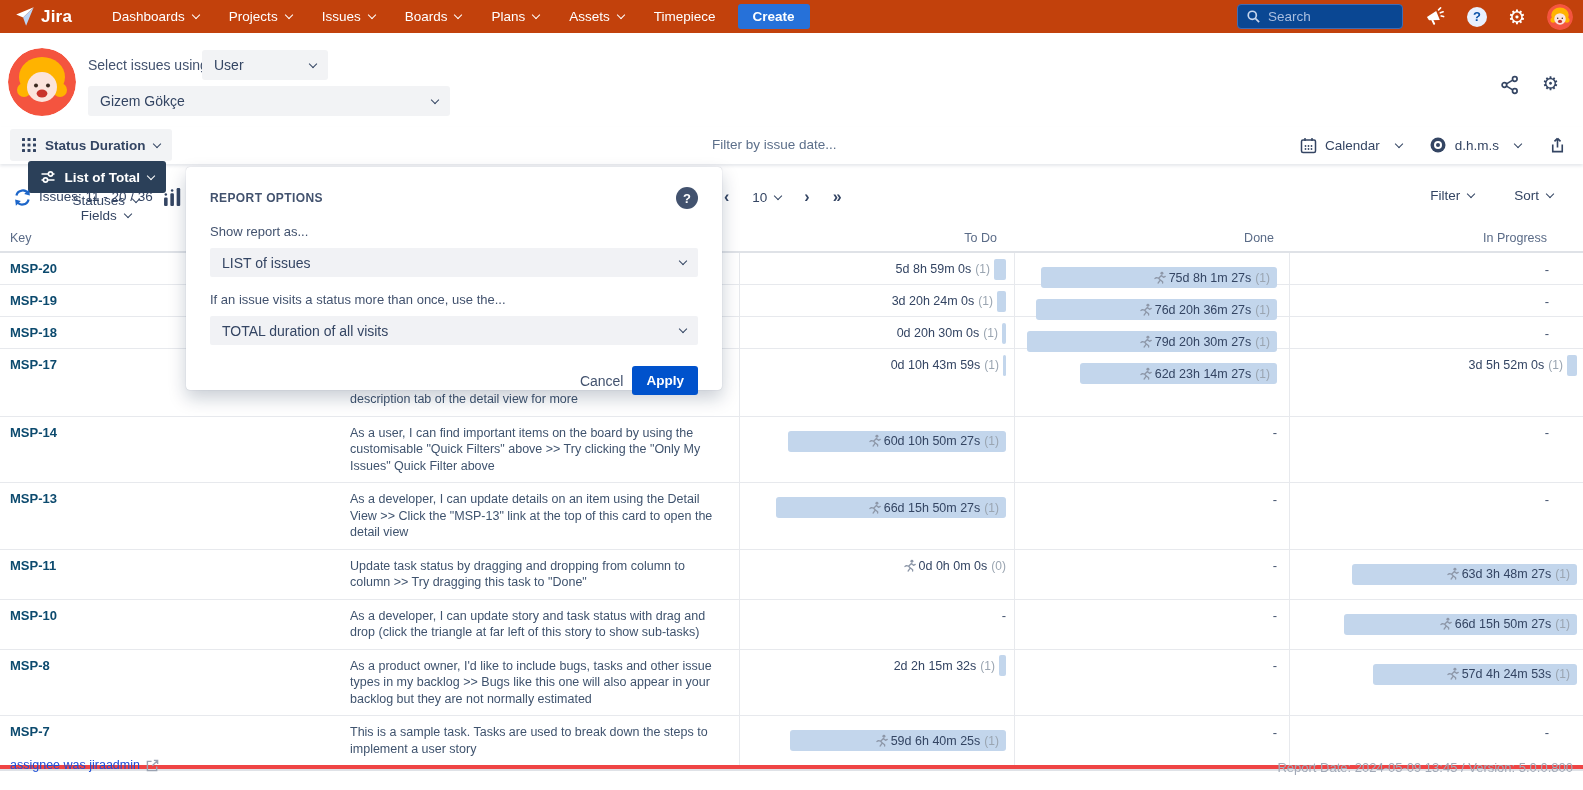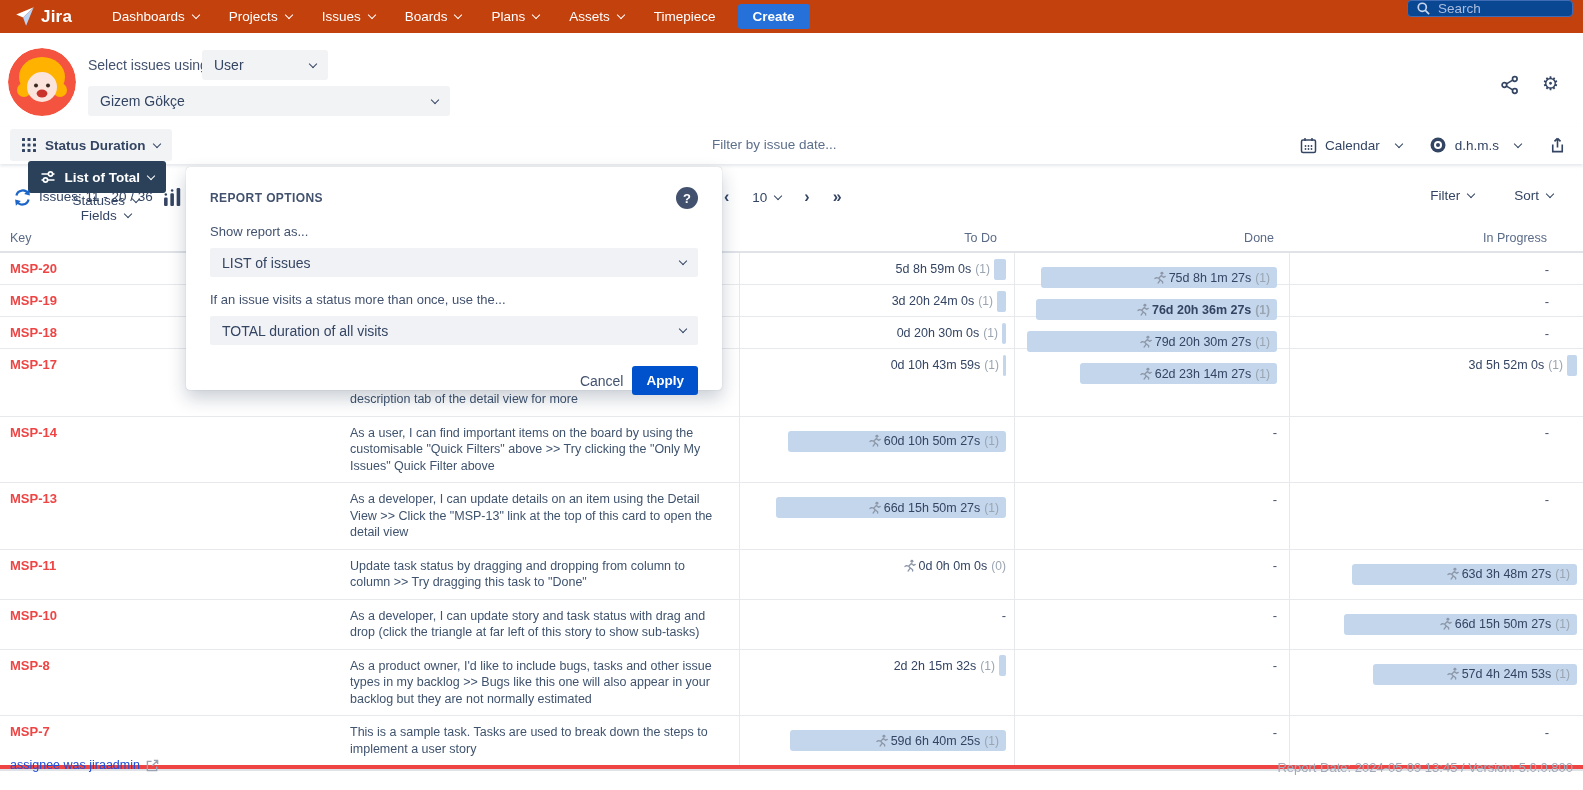--- a/index.html
+++ b/index.html
@@ -10,21 +10,21 @@
   .topnav { position:absolute; left:0; top:0; width:1583px; height:33px;
     background:#c2410c; display:flex; align-items:center; color:#fff; }
   .logo { display:flex; align-items:center; gap:6px; margin-left:14px; }
   .logo-text { font-size:17px; font-weight:700; letter-spacing:.2px; }
   .navitems { display:flex; align-items:center; margin-left:40px; gap:30px; }
   .navitem { display:flex; align-items:center; font-size:13.5px; cursor:pointer; white-space:nowrap; }
   .chev { display:inline-block; width:6px; height:6px; border-right:1.7px solid currentColor;
     border-bottom:1.7px solid currentColor; transform:rotate(45deg); margin-left:8px; margin-top:-3px; }
   .create-btn { background:#2671D9; border-radius:3px; font-size:13.5px; font-weight:700;
     padding:5px 15px; margin-left:22px; cursor:pointer;text-align:right; }
-  .nav-right { position:absolute; right:10px; top:0; height:33px; display:flex; align-items:center; gap:21px;flex-direction:column; }
+  .nav-right { position:absolute; right:10px; top:0; height:33px; display:flex; align-items:center; gap:21px; }
   .searchbox { width:166px; height:25px; background:#0A4793; border:1px solid #3F6CB5; border-radius:4px;
     display:flex; align-items:center; padding:0 8px; gap:7px; }
   .searchbox input { background:transparent; border:none; outline:none; color:#E6EEFA; font-size:13.5px; width:120px;
     font-family:"Liberation Sans", sans-serif; }
   .searchbox input::placeholder { color:#A9BEE0; }
   .help-circle { width:20px; height:20px; border-radius:50%; background:#E8F0FE; color:#0B53A8;
     font-size:13px; font-weight:700; display:flex; align-items:center; justify-content:center; cursor:pointer; }
   .gear-glyph { font-size:20px; line-height:20px; cursor:pointer; }
   .avatar-mini { width:26px; height:26px; border-radius:50%; overflow:hidden; cursor:pointer; }
 
@@ -71,21 +71,21 @@
     border-bottom:2px solid #DFE2E7; font-size:12.5px; color:#5A6B87; }
   .th { padding-top:9px; }
   .th.k { padding-left:10px; }
   .th.r { text-align:right; }
   .th.todo { padding-right:18px; } .th.done { padding-right:16px; } .th.inprog { padding-right:36px; }
   .tbody { border-bottom:2px solid #DFE2E7; }
   .trow { display:grid; grid-template-columns:350px 390px 275px 275px 293px; min-height:32px;
     border-bottom:1px solid #E7E9ED; }
   .trow:last-child { border-bottom:4px solid #ef4444; }
   .cell.c-sum, .cell.c-todo, .cell.c-done { border-right:1px solid #E7E9ED; }
-  .key-link { display:inline-block; margin:8px 0 0 10px; color:#ef4444; font-size:13px; font-weight:700;
+  .key-link { display:inline-block; margin:8px 0 0 10px; color:#0c4a6e; font-size:13px; font-weight:700;
     text-decoration:none; }
   .summary { padding:8px 18px 8px 0; font-size:12.5px; line-height:16.5px; color:#3F536E; }
   .cell-inner { display:flex; justify-content:flex-end; align-items:center; height:22px; margin-top:5px;
     padding-right:8px; }
   .c-done .cell-inner { padding-right:12px; }
   .c-inprog .cell-inner { padding-right:6px; }
   .dbar { background:#C3D6EC; border-radius:3px; height:21px; display:flex; align-items:center;
     justify-content:flex-end; padding-right:7px;margin-top:17px; }
   .sliver { background:#C3D6EC; border-radius:2px; height:21px; margin-left:4px; }
   .dtext { color:#344563; font-size:12.5px; white-space:nowrap; }
@@ -392,21 +392,21 @@
         </div>
     <div class="cell c-todo">
           <div class="cell-inner">
             <span class="dtext">3d 20h 24m 0s</span>
             <span class="dcount">(1)</span>
             <div class="sliver" style="width: 9px;"></div>
           </div>
         </div>
     <div class="cell c-done">
           <div class="cell-inner">
-            <div class="dbar" style="width: 241px; font-weight: bold;">
+            <div class="dbar" style="width: 241px;">
               <svg class="runner" width="14" height="14" viewBox="0 0 16 16" fill="none" stroke="#8D97A8" stroke-width="1.5" stroke-linecap="round" stroke-linejoin="round">
                 <circle cx="10.2" cy="2.6" r="1.7" fill="#8D97A8" stroke="none"></circle>
                 <path d="M9.6 5.2 L6.4 8.2 L8.4 10.2 L5.8 13.8 M8.4 10.2 L11 12.2 L11 13.8 M9.6 5.2 L12 7.2 L14 6.2 M6.4 8.2 L3.8 7.6 L2.2 8.6"></path>
               </svg>
               <span class="dtext">76d 20h 36m 27s</span>
               <span class="dcount">(1)</span>
             </div>
           </div>
         </div>
     <div class="cell c-inprog">

